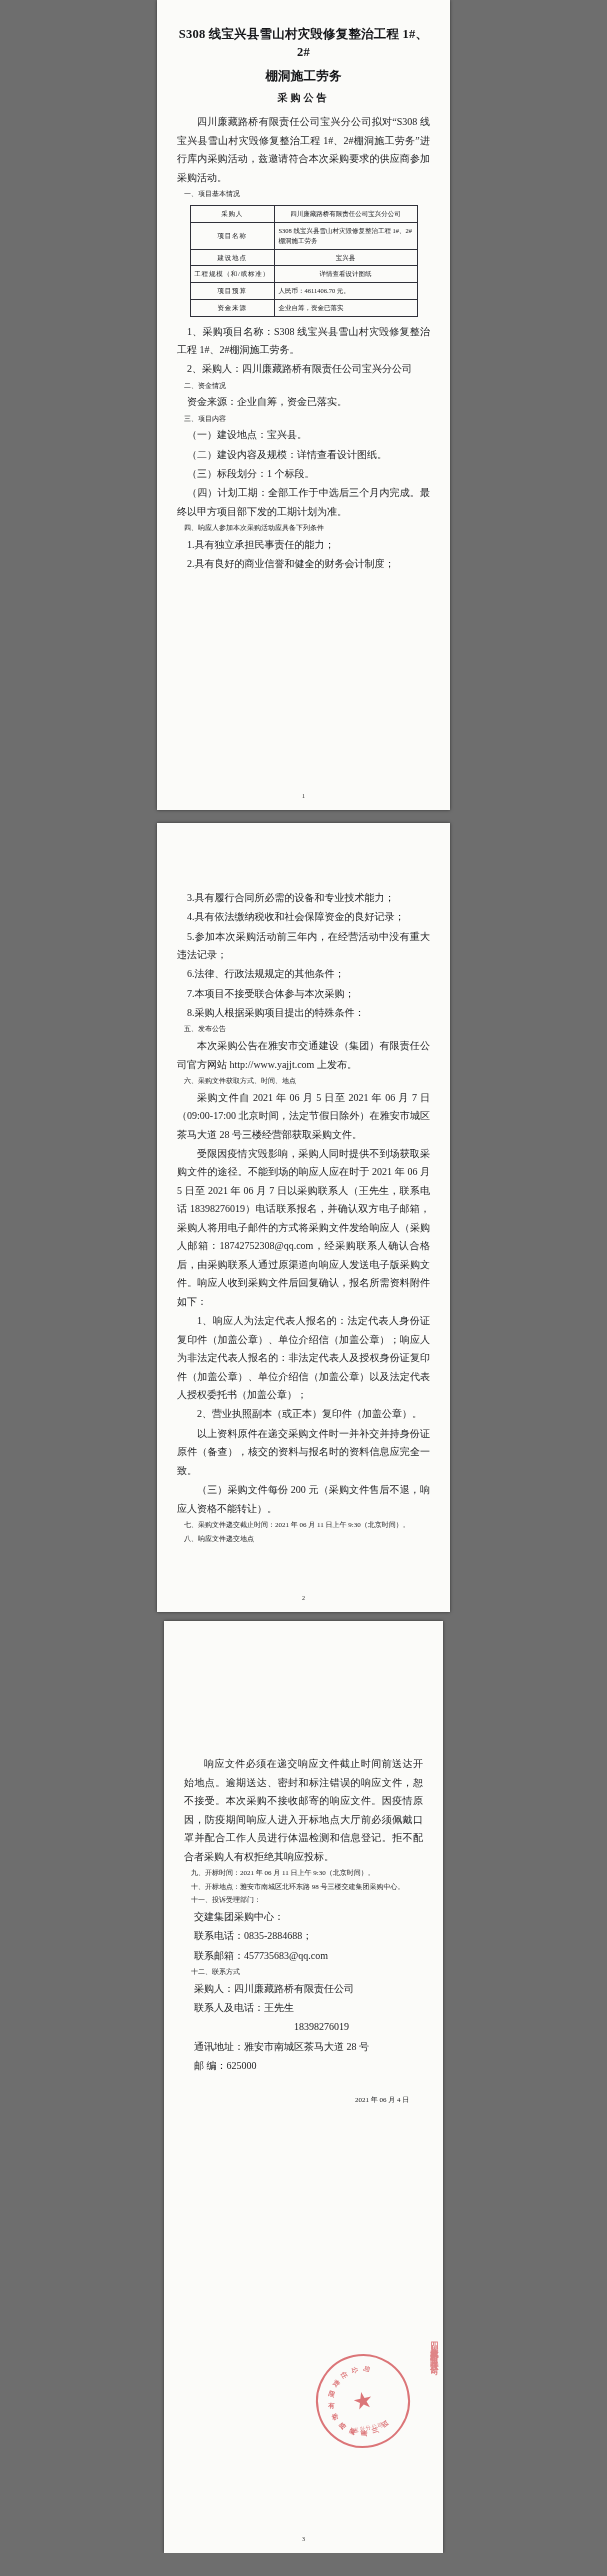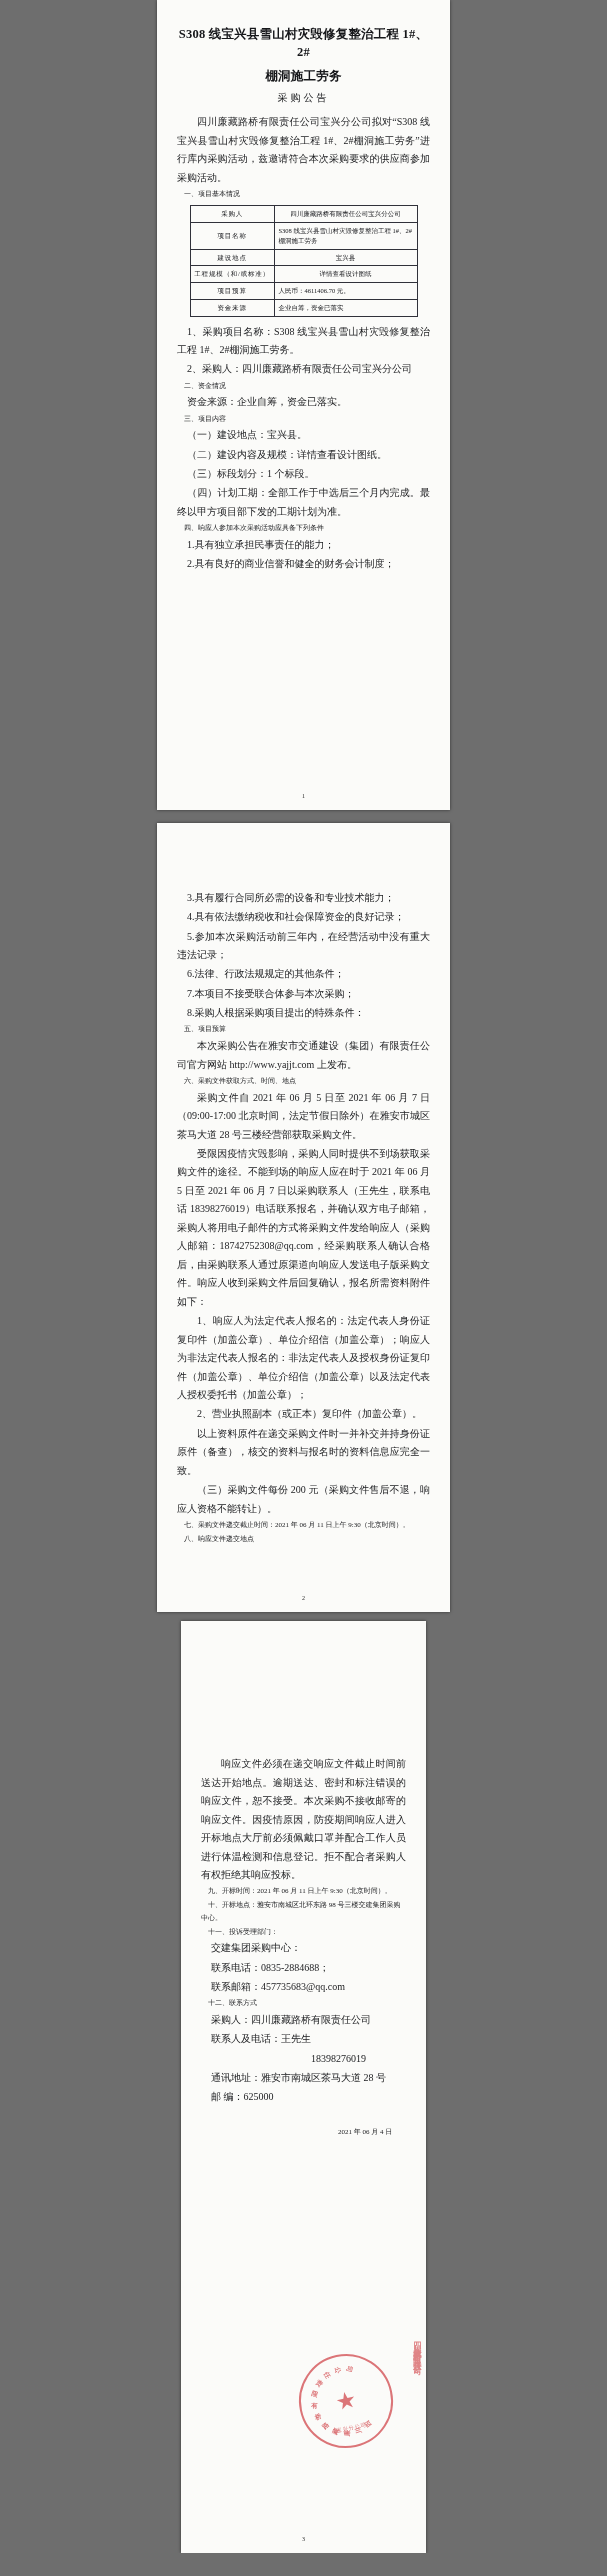--- a/index.html
+++ b/index.html
@@ -6,34 +6,34 @@
   body{font-family:"Liberation Serif","DejaVu Serif",serif;}
   .page-wrap{width:607px;margin:0 auto;position:relative;background:#6e6e6e;}
   .page{
     background:#fbfbf9;
     position:relative;
     box-sizing:border-box;
     box-shadow:0 0 3px rgba(0,0,0,.55);
   }
   .page1{width:293px;margin:0 auto;padding:20px 20px 7.6px 20px;height:810px;}
   .page2{width:293px;margin:13px auto 0 auto;padding:20px 20px 7.6px 20px;height:789px;}
-  .page3{width:245px;margin:9px auto 0 auto;padding:20px 20px 7.6px 20px;height:932px;}
+  .page3{width:279px;margin:9px auto 0 auto;padding:20px 20px 7.6px 20px;height:932px;}
 
   .doc-title{
     text-align:center;
     font-weight:bold;
     font-size:12.5px;
     line-height:1.5;
     letter-spacing:0.2px;
     margin:4.6px 0 1.5px 0;
     color:#16171a;
   }
   .doc-subtitle{
     text-align:center;
-    font-weight:normal;
+    font-weight:bold;
     font-size:10px;
     margin:6px 0 7.6px 0;
     color:#16171a;
     letter-spacing:3px;
   }
   .p{
     font-size:10px;
     line-height:1.85;
     color:#1b1c1f;
     text-align:justify;
@@ -199,21 +199,21 @@
   </div>
 
   <div class="page page2">
     <div class="spacer-lg"></div>
     <div class="p ind1">3.具有履行合同所必需的设备和专业技术能力；</div>
     <div class="p ind1">4.具有依法缴纳税收和社会保障资金的良好记录；</div>
     <div class="p ind1">5.参加本次采购活动前三年内，在经营活动中没有重大违法记录；</div>
     <div class="p ind1">6.法律、行政法规规定的其他条件；</div>
     <div class="p ind1">7.本项目不接受联合体参与本次采购；</div>
     <div class="p ind1">8.采购人根据采购项目提出的特殊条件：</div>
-    <div class="sec">五、项目预算</div>
+    <div class="sec">五、发布公告</div>
     <div class="p">本次采购公告在雅安市交通建设（集团）有限责任公司官方网站 http://www.yajjt.com 上发布。</div>
     <div class="sec">六、采购文件获取方式、时间、地点</div>
     <div class="p">采购文件自 2021 年 06 月 5 日至 2021 年 06 月 7 日（09:00-17:00 北京时间，法定节假日除外）在雅安市城区茶马大道 28 号三楼经营部获取采购文件。</div>
     <div class="p">受限因疫情灾毁影响，采购人同时提供不到场获取采购文件的途径。不能到场的响应人应在时于 2021 年 06 月 5 日至 2021 年 06 月 7 日以采购联系人（王先生，联系电话 18398276019）电话联系报名，并确认双方电子邮箱，采购人将用电子邮件的方式将采购文件发给响应人（采购人邮箱：18742752308@qq.com，经采购联系人确认合格后，由采购联系人通过原渠道向响应人发送电子版采购文件。响应人收到采购文件后回复确认，报名所需资料附件如下：</div>
     <div class="p">1、响应人为法定代表人报名的：法定代表人身份证复印件（加盖公章）、单位介绍信（加盖公章）；响应人为非法定代表人报名的：非法定代表人及授权身份证复印件（加盖公章）、单位介绍信（加盖公章）以及法定代表人授权委托书（加盖公章）；</div>
     <div class="p">2、营业执照副本（或正本）复印件（加盖公章）。</div>
     <div class="p">以上资料原件在递交采购文件时一并补交并持身份证原件（备查），核交的资料与报名时的资料信息应完全一致。</div>
     <div class="p">（三）采购文件每份 200 元（采购文件售后不退，响应人资格不能转让）。</div>
     <div class="sec">七、采购文件递交截止时间：2021 年 06 月 11 日上午 9:30（北京时间）。</div>
     <div class="sec">八、响应文件递交地点</div>

